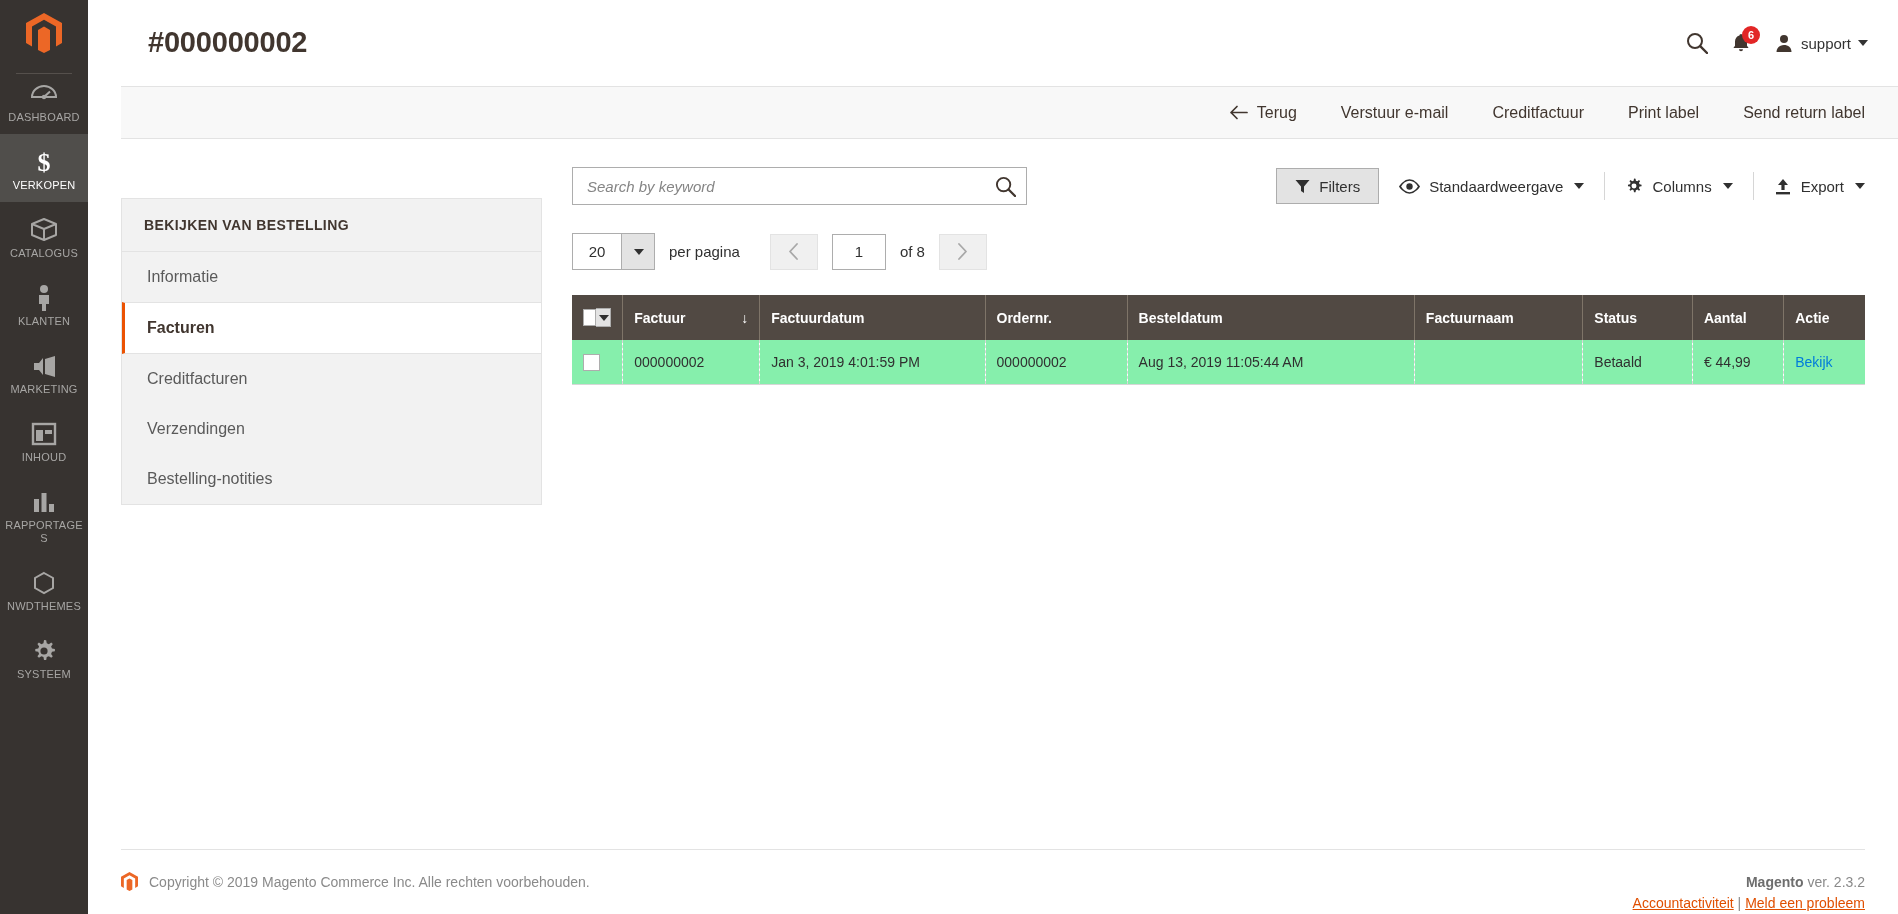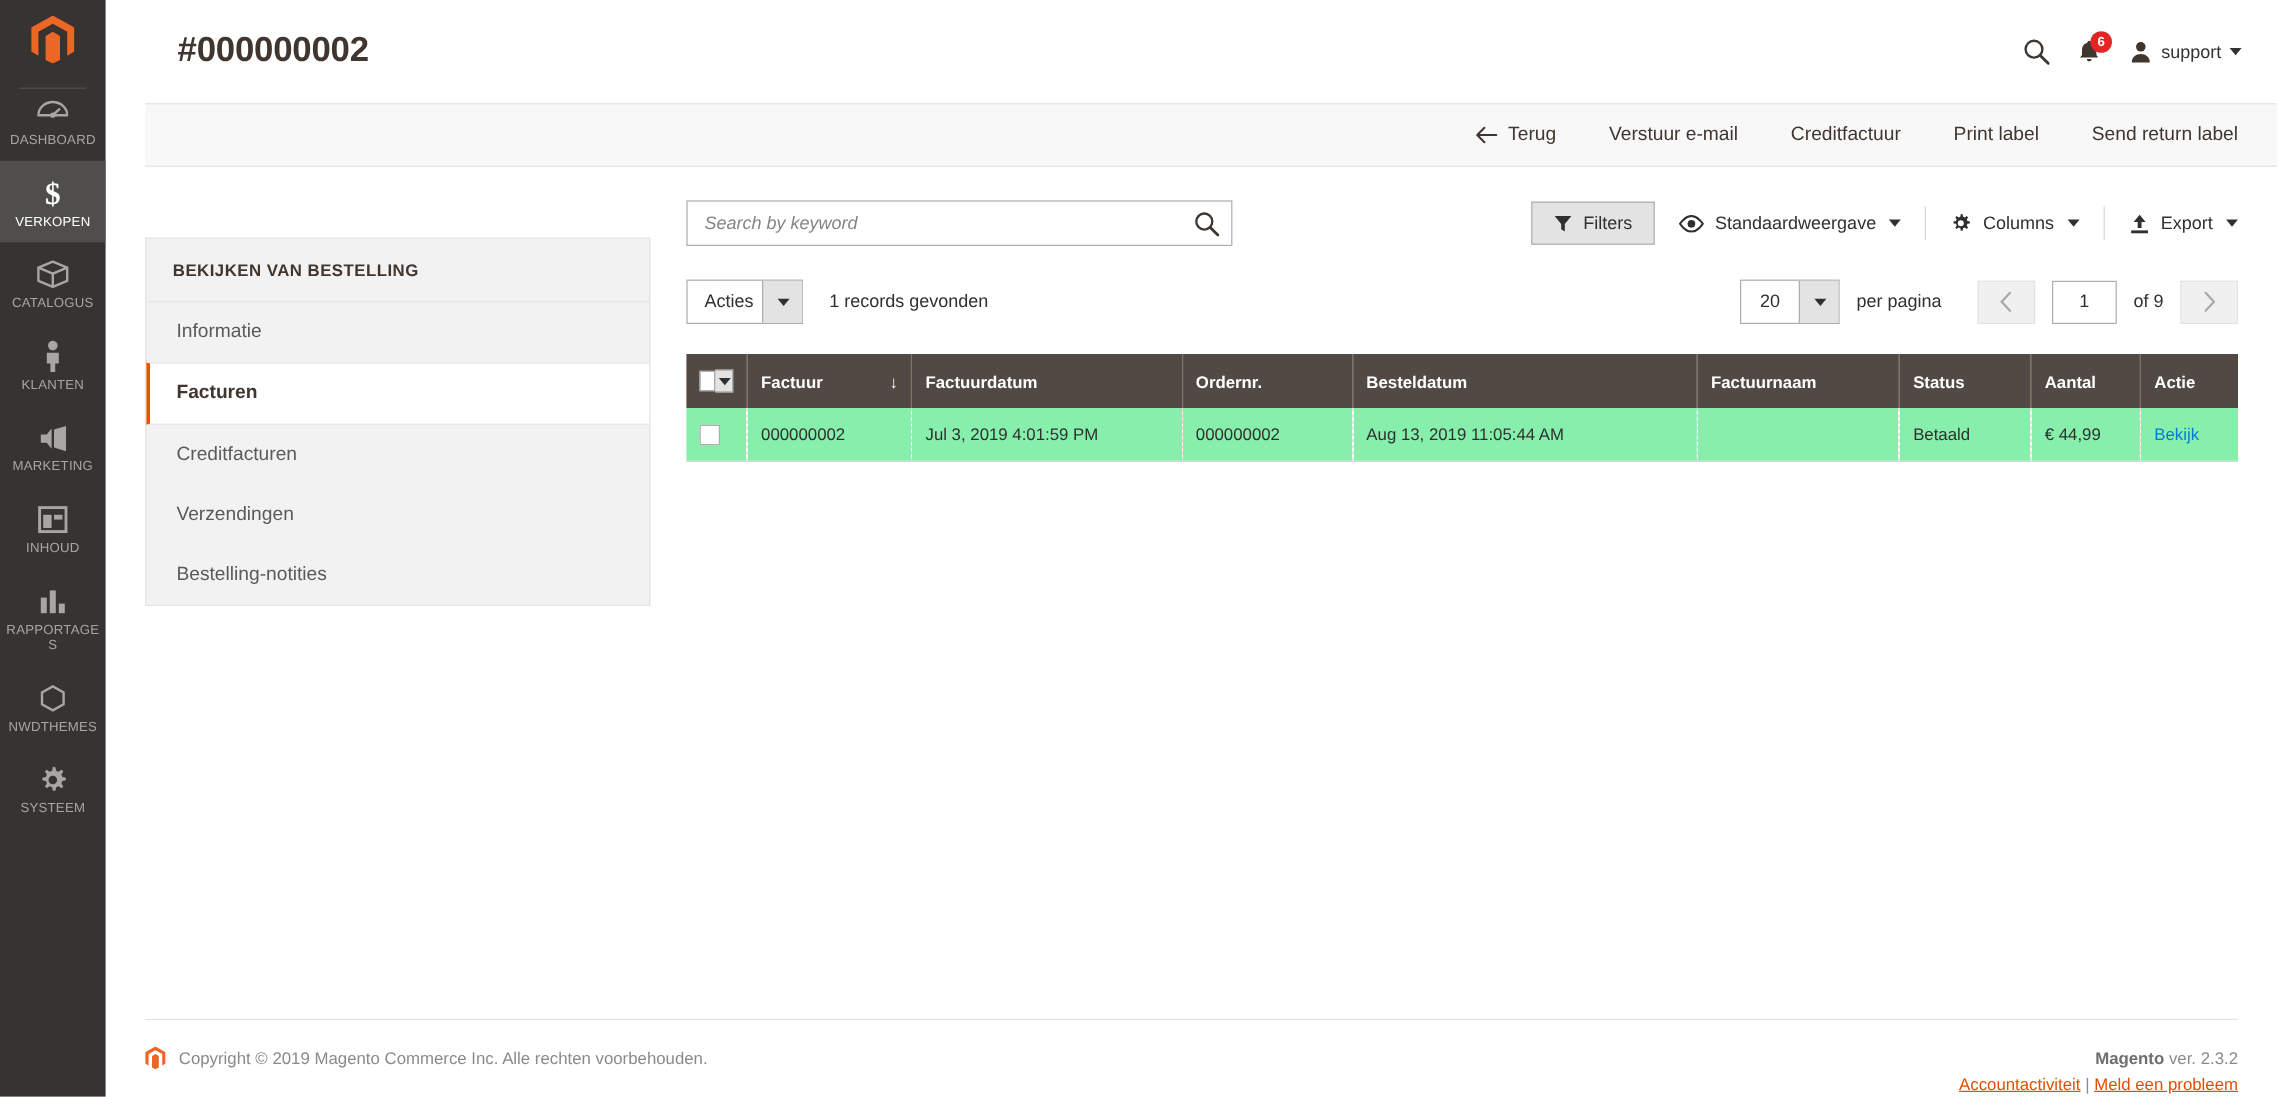--- a/index.html
+++ b/index.html
@@ -397,44 +397,35 @@
                 <path d="M9 1 L14 7 H10.6 V12 H7.4 V7 H4 Z" fill="#303030"></path>
                 <rect x="2" y="14" width="14" height="2.4" fill="#303030"></rect>
               </svg>
             <span>Export</span>
             <span class="caret-sm"></span>
           </div>
         </div>
       </div>
 
       <div id="grid-toolbar-2">
-        <div class="left-tb2">
-          <div id="actions-select">
-            <span class="lbl-a">Acties</span>
-            <span class="sel-arrow">
-                <span class="caret-sm"></span>
-              </span>
-          </div>
-          <span id="records-found">1 records gevonden</span>
-        </div>
         <div class="right-tb2">
           <div id="per-page-select">
             <span class="lbl-a">20</span>
             <span class="sel-arrow">
                 <span class="caret-sm"></span>
               </span>
           </div>
           <span id="per-page-label">per pagina</span>
           <div class="pg-btn">
             <svg width="11" height="17" viewBox="0 0 11 17">
                 <path d="M9 1 L2 8.5 L9 16" fill="none" stroke="#a8a8a8" stroke-width="1.8" stroke-linecap="round" stroke-linejoin="round"></path>
               </svg>
           </div>
           <input id="page-input" type="text" value="1" style="">
-          <span id="page-of">of 9</span>
+          <span id="page-of">of 8</span>
           <div class="pg-btn">
             <svg width="11" height="17" viewBox="0 0 11 17">
                 <path d="M2 1 L9 8.5 L2 16" fill="none" stroke="#a8a8a8" stroke-width="1.8" stroke-linecap="round" stroke-linejoin="round"></path>
               </svg>
           </div>
         </div>
       </div>
 
       <table id="grid-table">
         <colgroup>
@@ -468,21 +459,21 @@
             <th><span>Factuurnaam</span></th>
             <th><span>Status</span></th>
             <th><span>Aantal</span></th>
             <th><span>Actie</span></th>
           </tr>
         </thead>
         <tbody>
           <tr>
             <td><span class="cb-box"></span></td>
             <td>000000002</td>
-            <td>Jul 3, 2019 4:01:59 PM</td>
+            <td>Jan 3, 2019 4:01:59 PM</td>
             <td>000000002</td>
             <td>Aug 13, 2019 11:05:44 AM</td>
             <td></td>
             <td>Betaald</td>
             <td>€ 44,99</td>
             <td><a class="view-link">Bekijk</a></td>
           </tr>
         </tbody>
       </table>
     </section>

